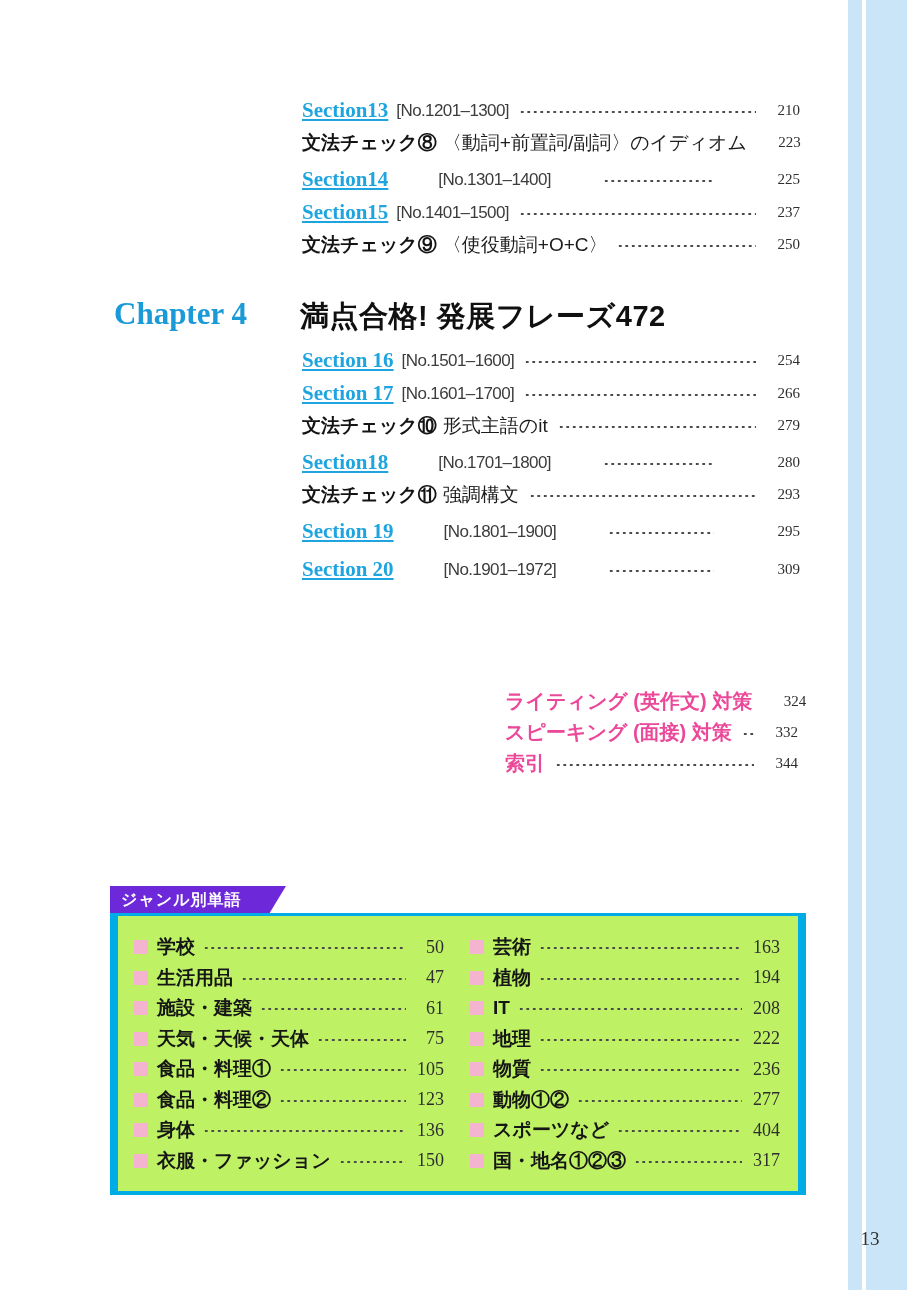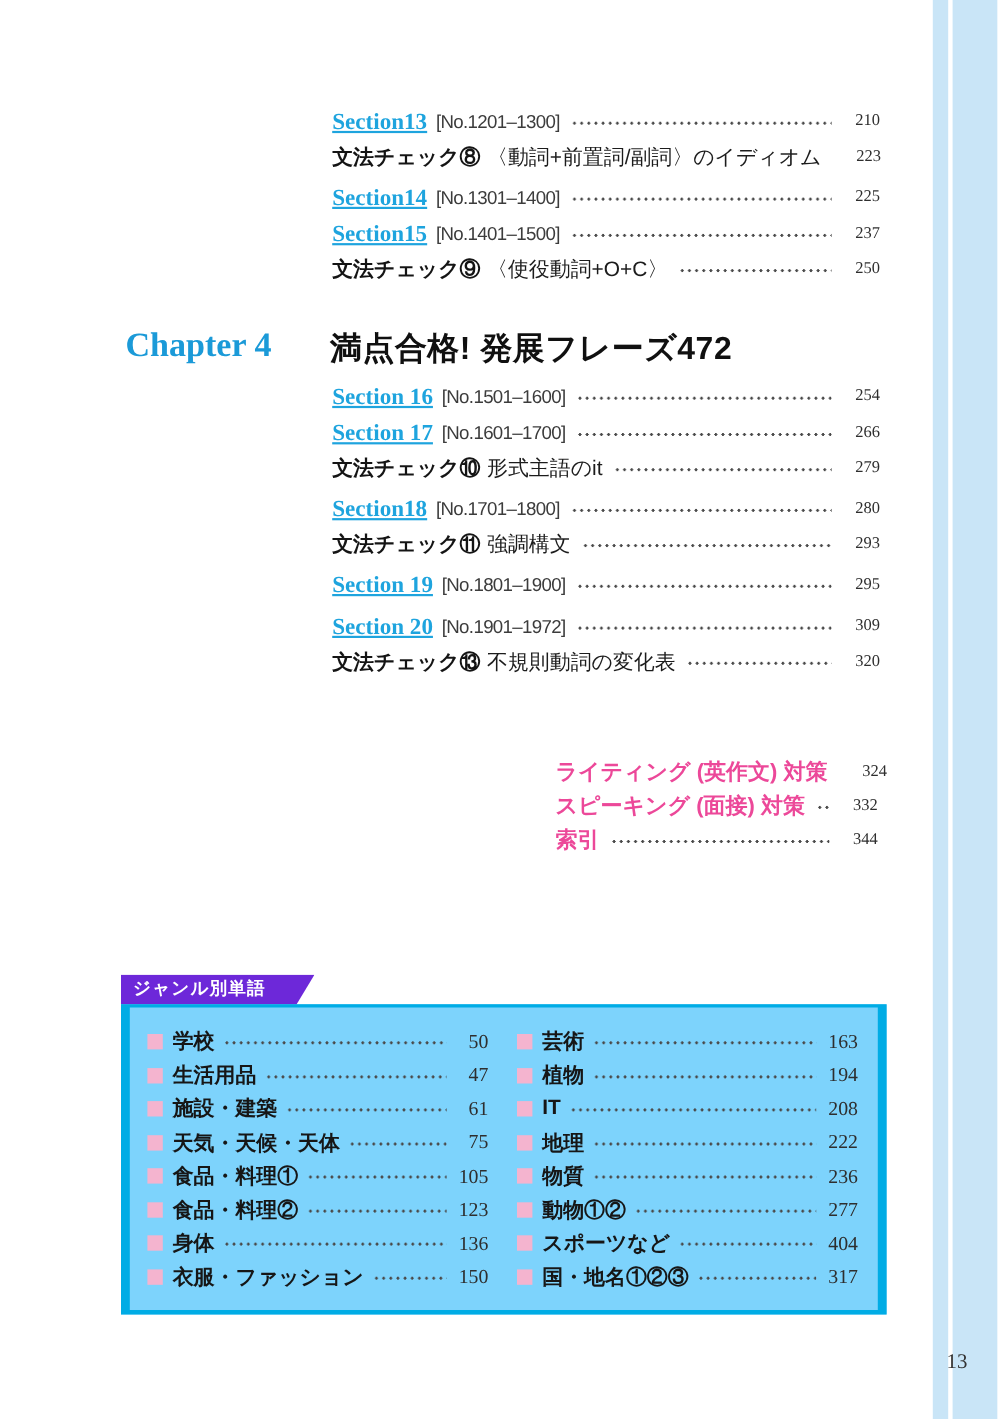--- a/index.html
+++ b/index.html
@@ -8,21 +8,21 @@
 
   
   .stripe-narrow{position:absolute;left:848px;top:0;bottom:0;width:14px;background:#c9e5f7;}
   .stripe-wide{position:absolute;left:866px;top:0;bottom:0;width:41px;background:#c9e5f7;}
   .folio{position:absolute;left:852px;top:1228px;width:36px;text-align:center;
          font-family:"Liberation Serif",serif;font-size:19px;color:#333;}
 
   
   .row{display:flex;align-items:center;height:33px;}
   .row.g{height:31px;}
-  .row.gap{margin-top:5px;}
+  .row.gap{margin-top:5px;gap:42px;}
   .sec{font-family:"Liberation Serif",serif;font-weight:bold;font-size:21px;color:#1ea4de;white-space:nowrap;text-decoration:underline;}
   .rng{font-size:17px;color:#3c3c3c;margin-left:8px;letter-spacing:-0.6px;white-space:nowrap;}
   .gname{font-weight:bold;font-size:19px;color:#141414;white-space:nowrap;}
   .gtext{font-size:19px;color:#1c1c1c;margin-left:6px;white-space:nowrap;}
   .leader{flex:1;align-self:center;height:8px;margin:2px 8px 0 10px;
           background-image:radial-gradient(circle,#4a4a4a 1.2px,transparent 1.35px);
           background-size:6.5px 8px;background-repeat:repeat-x;background-position:left center;}
   .pg{font-family:"Liberation Serif",serif;font-size:15px;color:#2e2e2e;min-width:36px;text-align:right;white-space:nowrap;}
 
   .toc-top{position:absolute;left:302px;top:94px;width:498px;}
@@ -35,21 +35,21 @@
   .appendix{position:absolute;left:505px;top:686px;width:293px;}
   .appendix .row{height:31px;}
   .alabel{font-size:20px;font-weight:bold;color:#ec4899;white-space:nowrap;}
 
   
   .genre-tab{position:absolute;left:110px;top:886px;width:176px;height:28px;background:#6d28d9;
              clip-path:polygon(0 0,100% 0,calc(100% - 17px) 100%,0 100%);
              color:#ffffff;font-weight:bold;font-size:16px;line-height:28px;
              padding-left:11px;box-sizing:border-box;letter-spacing:1px;}
   .genre-box{position:absolute;left:110px;top:913px;width:696px;height:282px;box-sizing:border-box;
-             border-style:solid;border-color:#00ace5;border-width:3px 8px 4px 8px;background:#7dd3fc;}
+             border-style:solid;border-color:#00ace5;border-width:3px 8px 4px 8px;background:#bef264;}
   .genre-cols{display:flex;padding:16px 6px 0 16px;}
   .gcol{width:310px;}
   .gcol.left{margin-right:26px;}
   .grow{display:flex;align-items:center;height:30.5px;}
   .sq{width:14px;height:14px;background:#f4b4cf;margin-right:9px;flex:none;}
   .glabel{font-size:19px;font-weight:bold;color:#161616;white-space:nowrap;}
   .grow .leader{margin:2px 6px 0 8px;}
   .grow .pg{font-size:18px;min-width:32px;}
 </style>
 </head>
@@ -133,26 +133,20 @@
       <span class="rng">[No.1801–1900]</span>
       <span class="leader"></span>
       <span class="pg">295</span>
     </div>
     <div class="row gap">
       <span class="sec">Section 20</span>
       <span class="rng">[No.1901–1972]</span>
       <span class="leader"></span>
       <span class="pg">309</span>
     </div>
-    <div class="row g">
-      <span class="gname">文法チェック⑬</span>
-      <span class="gtext">不規則動詞の変化表</span>
-      <span class="leader"></span>
-      <span class="pg">320</span>
-    </div>
   </div>
 
   <div class="appendix">
     <div class="row">
       <span class="alabel">ライティング (英作文) 対策</span>
       <span class="leader"></span>
       <span class="pg">324</span>
     </div>
     <div class="row">
       <span class="alabel">スピーキング (面接) 対策</span>

